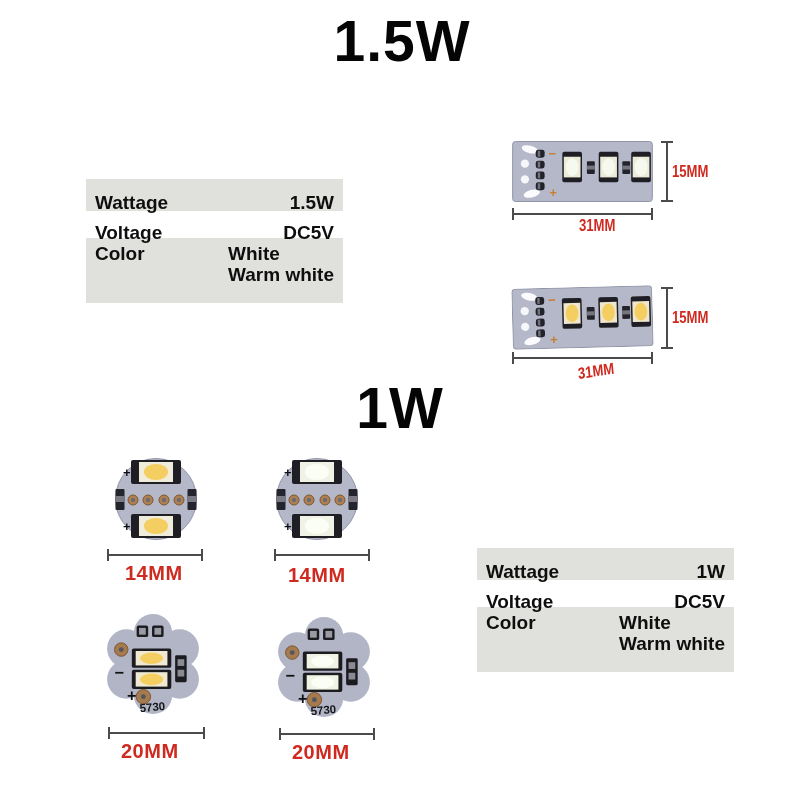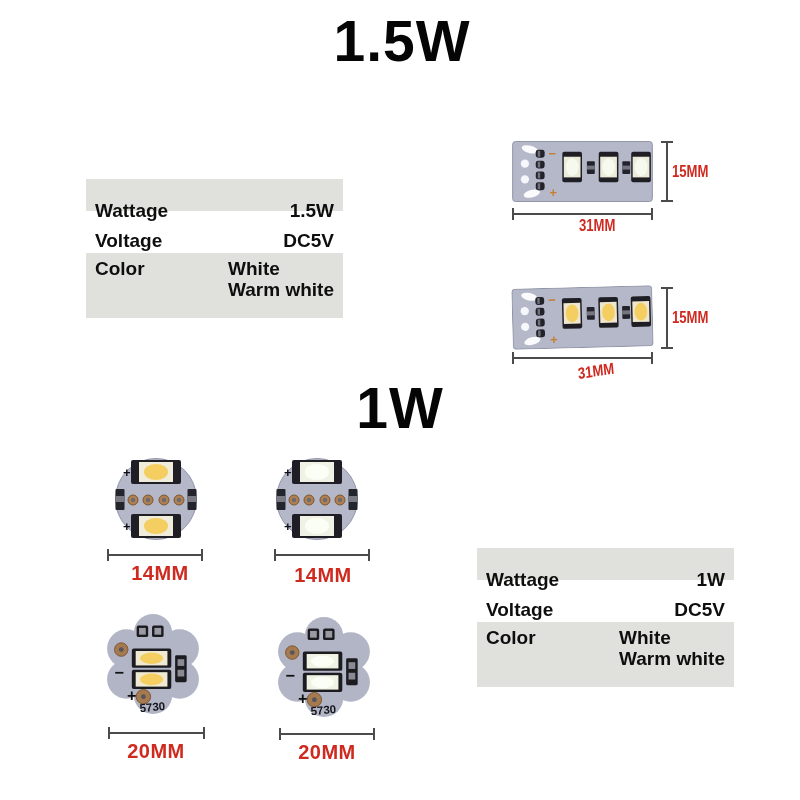--- a/index.html
+++ b/index.html
@@ -9,41 +9,41 @@
   }
   .big-title{
     position:absolute;transform:translateX(-50%);
     font-size:57px;font-weight:bold;color:#050505;letter-spacing:1px;white-space:nowrap;
   }
   #title-15w{left:402px;top:8px;}
   #title-1w{left:400px;top:375px;}
 
   
   .spec-table{position:absolute;width:257px;font-weight:bold;color:#0e0e0e;}
-  .srow{display:flex;justify-content:space-between;padding:16px 9px;font-size:19px;box-sizing:border-box;}
+  .srow{display:flex;justify-content:space-between;padding:8px 9px;font-size:19px;box-sizing:border-box;}
   .srow.shade{background:#e0e0dd;}
   .srow.r1{height:32px;line-height:32px;}
-  .srow.r2{height:42px;line-height:27px;}
+  .srow.r2{height:27px;line-height:27px;}
   .srow.r3{height:65px;line-height:21px;padding-top:5px;}
   .srow .vals{text-align:left;}
   #table-15w{left:86px;top:179px;}
   #table-1w{left:477px;top:548px;}
 
   
   .dl-h{position:absolute;height:2px;background:#4b4b4b;}
   .dl-h::before,.dl-h::after{content:"";position:absolute;top:-5px;width:2px;height:12px;background:#4b4b4b;}
   .dl-h::before{left:0;}.dl-h::after{right:0;}
   .dl-v{position:absolute;width:2px;background:#4b4b4b;}
   .dl-v::before,.dl-v::after{content:"";position:absolute;left:-5px;height:2px;width:12px;background:#4b4b4b;}
   .dl-v::before{top:0;}.dl-v::after{bottom:0;}
 
   
   .dim-label{position:absolute;color:#cf2a20;font-weight:bold;white-space:nowrap;}
   .dim-sm{font-size:16px;transform:scaleX(0.82);transform-origin:left center;letter-spacing:0;}
-  .dim-lg{font-size:20px;width:70px;text-align:center;letter-spacing:0.5px;}
+  .dim-lg{font-size:20px;width:70px;text-align:left;letter-spacing:0.5px;}
   .tilt{transform:scaleX(0.82) rotate(-7deg);}
 
   .pcb{position:absolute;}
   svg text{font-family:"Liberation Sans",sans-serif;}
 </style>
 </head>
 <body>
 
 <div class="big-title" id="title-15w">1.5W</div>
 

